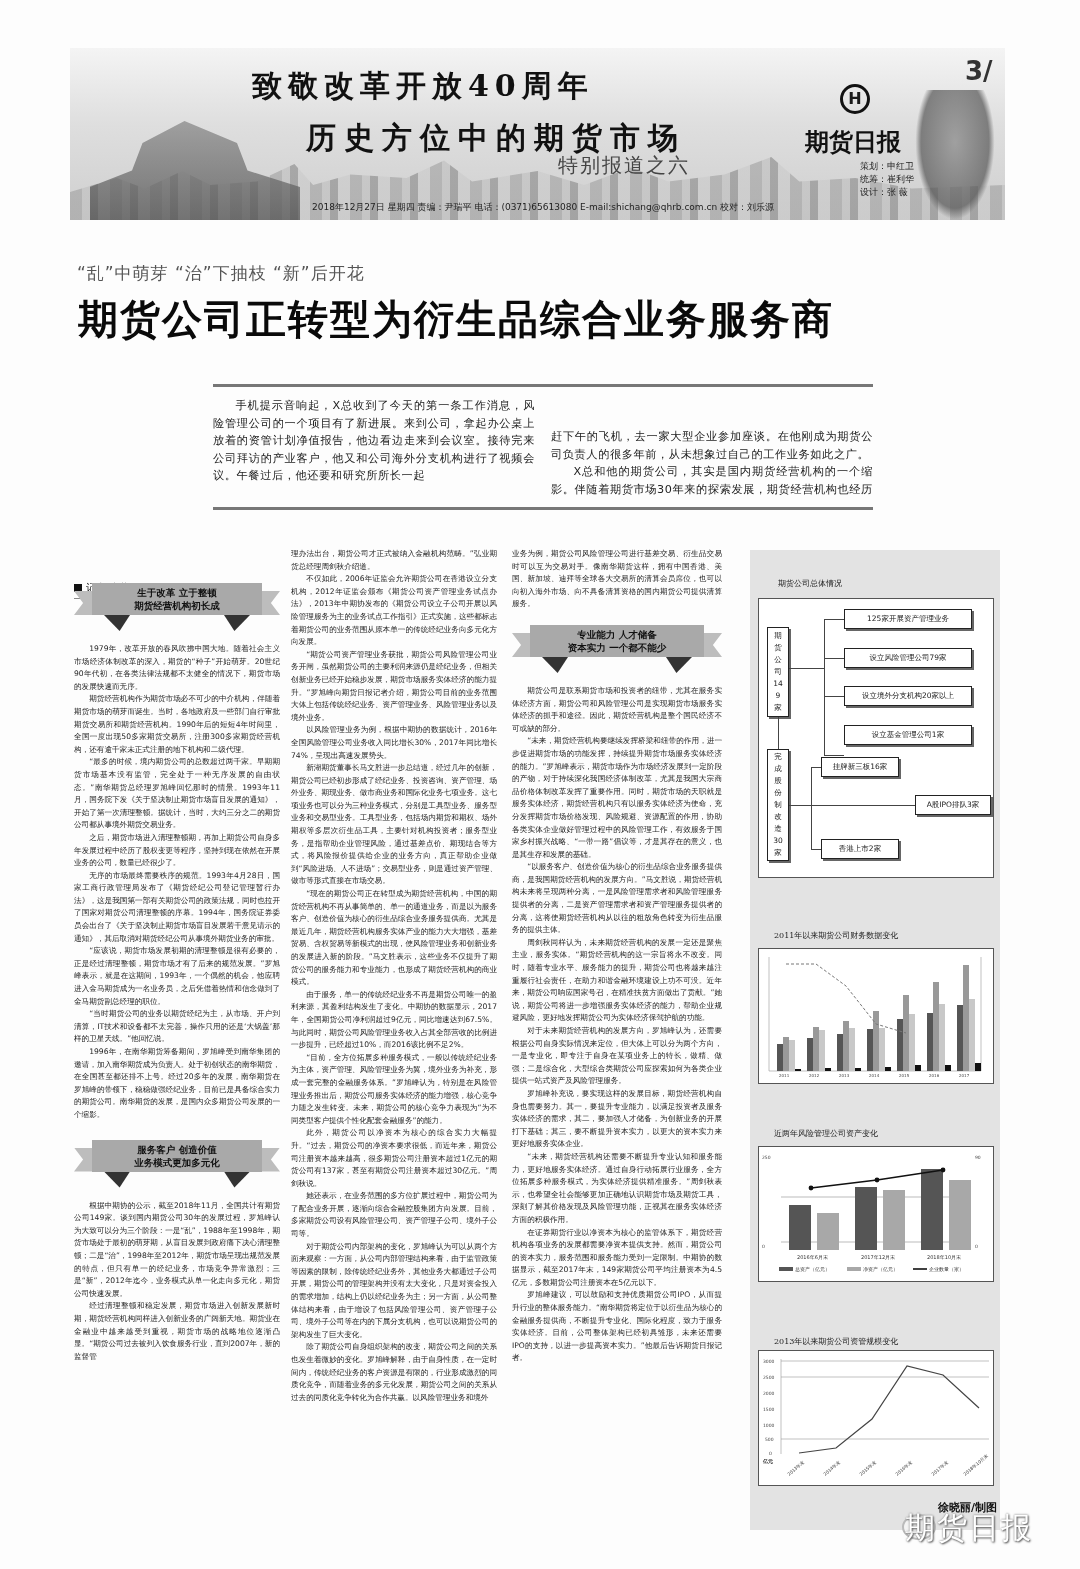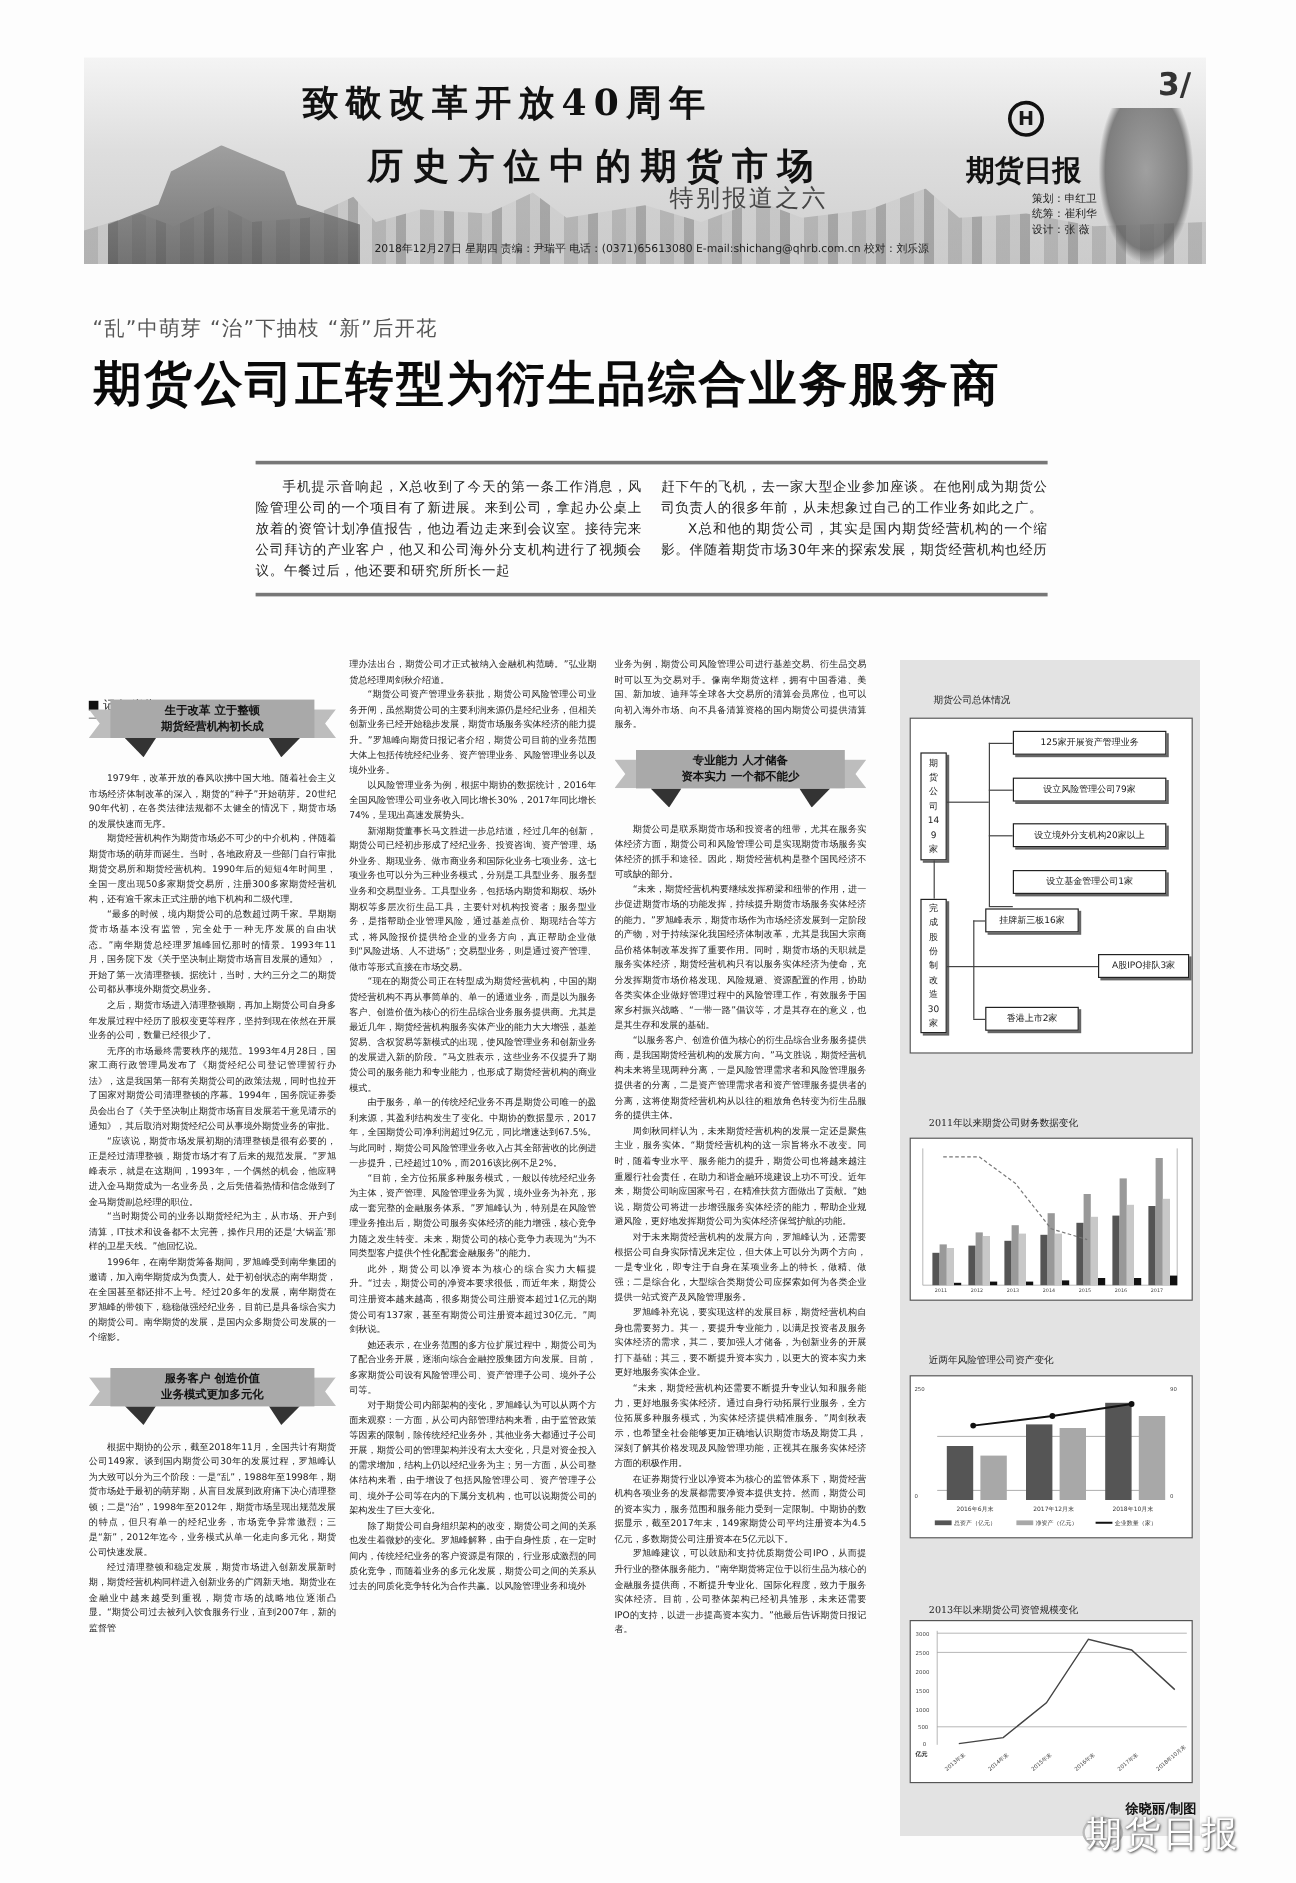--- a/index.html
+++ b/index.html
@@ -14,21 +14,21 @@
   .mh-logo { position: absolute; left: 735px; top: 78px; font-family: "DejaVu Serif", serif; font-size: 24px; font-weight: bold; color: #111; }
   .mh-logo-mark { position: absolute; left: 770px; top: 36px; width: 30px; height: 30px; border: 3px solid #111; border-radius: 50%; text-align: center; font-weight: bold; font-size: 16px; line-height: 24px; }
   .mh-page { position: absolute; left: 895px; top: 8px; font-size: 26px; font-weight: bold; color: #333; }
   .mh-credits { position: absolute; left: 790px; top: 112px; font-size: 9px; line-height: 13px; color: #222; }
   .mh-info { position: absolute; left: 242px; top: 153px; font-size: 9px; color: #222; white-space: nowrap; }
   .kicker { position: absolute; left: 77px; top: 262px; font-size: 17px; color: #555; letter-spacing: 1px; }
   .headline { position: absolute; left: 78px; top: 292px; font-family: "DejaVu Serif", serif; font-size: 40px; font-weight: bold; letter-spacing: 2px; color: #0a0a0a; }
   .lead { position: absolute; left: 213px; top: 384px; width: 660px; border-top: 3px solid #777; border-bottom: 3px solid #777; padding: 10px 0 9px; display: flex; gap: 16px; }
   .lead-col { flex: 1; font-size: 11.2px; line-height: 17.6px; text-align: justify; letter-spacing: 0.6px; color: #222; }
   .lead-col p { text-indent: 2em; }
-  .lead-col p.noindent { text-indent: 0; }
+  .lead-col p.noindent { text-indent: 0; margin-top: 31px; }
   .byline { position: absolute; left: 74px; top: 581px; width: 200px; border-bottom: 1px solid #888; font-size: 10px; padding-bottom: 3px; }
   .byline .sq { display: inline-block; width: 8px; height: 8px; background: #111; margin-right: 4px; vertical-align: -1px; }
   .col { position: absolute; font-size: 7.6px; line-height: 12.6px; text-align: justify; color: #1d1d1d; overflow: hidden; }
   .col p { text-indent: 2em; }
   .col p.noindent { text-indent: 0; }
   .ribbon { position: relative; height: 50px; margin: 8px 0 10px; }
   .ribbon .band { position: absolute; left: 18px; right: 18px; top: 0; height: 32px; background: #a9a9a9; display: flex; flex-direction: column; align-items: center; justify-content: center; }
   .ribbon .band span { font-size: 9.5px; line-height: 13px; font-weight: bold; color: #111; }
   .ribbon .tail-l, .ribbon .tail-r { position: absolute; top: 8px; width: 26px; height: 24px; background: #bdbdbd; }
   .ribbon .tail-l { left: 0; clip-path: polygon(0 0, 100% 0, 100% 100%, 0 100%, 35% 50%); }
@@ -111,20 +111,21 @@
       <span>服务客户 创造价值</span>
       <span>业务模式更加多元化</span>
     </div>
   </div>
   <p>根据中期协的公示，截至2018年11月，全国共计有期货公司149家。谈到国内期货公司30年的发展过程，罗旭峰认为大致可以分为三个阶段：一是“乱”，1988年至1998年，期货市场处于最初的萌芽期，从盲目发展到政府痛下决心清理整顿；二是“治”，1998年至2012年，期货市场呈现出规范发展的特点，但只有单一的经纪业务，市场竞争异常激烈；三是“新”，2012年迄今，业务模式从单一化走向多元化，期货公司快速发展。</p>
   <p>经过清理整顿和稳定发展，期货市场进入创新发展新时期，期货经营机构同样进入创新业务的广阔新天地。期货业在金融业中越来越受到重视，期货市场的战略地位逐渐凸显。“期货公司过去被列入饮食服务行业，直到2007年，新的监督管</p>
 </div>
 
 <div class="col" style="left:291px; top:548px; width:206px; height:1010px;">
   <p class="noindent">理办法出台，期货公司才正式被纳入金融机构范畴。”弘业期货总经理周剑秋介绍道。</p>
+  <p>不仅如此，2006年证监会允许期货公司在香港设立分支机构，2012年证监会颁布《期货公司资产管理业务试点办法》，2013年中期协发布的《期货公司设立子公司开展以风险管理服务为主的业务试点工作指引》正式实施，这些都标志着期货公司的业务范围从原本单一的传统经纪业务向多元化方向发展。</p>
   <p>“期货公司资产管理业务获批，期货公司风险管理公司业务开闸，虽然期货公司的主要利润来源仍是经纪业务，但相关创新业务已经开始稳步发展，期货市场服务实体经济的能力提升。”罗旭峰向期货日报记者介绍，期货公司目前的业务范围大体上包括传统经纪业务、资产管理业务、风险管理业务以及境外业务。</p>
   <p>以风险管理业务为例，根据中期协的数据统计，2016年全国风险管理公司业务收入同比增长30%，2017年同比增长74%，呈现出高速发展势头。</p>
   <p>新湖期货董事长马文胜进一步总结道，经过几年的创新，期货公司已经初步形成了经纪业务、投资咨询、资产管理、场外业务、期现业务、做市商业务和国际化业务七项业务。这七项业务也可以分为三种业务模式，分别是工具型业务、服务型业务和交易型业务。工具型业务，包括场内期货和期权、场外期权等多层次衍生品工具，主要针对机构投资者；服务型业务，是指帮助企业管理风险，通过基差点价、期现结合等方式，将风险报价提供给企业的业务方向，真正帮助企业做到“风险进场、人不进场”；交易型业务，则是通过资产管理、做市等形式直接在市场交易。</p>
   <p>“现在的期货公司正在转型成为期货经营机构，中国的期货经营机构不再从事简单的、单一的通道业务，而是以为服务客户、创造价值为核心的衍生品综合业务服务提供商。尤其是最近几年，期货经营机构服务实体产业的能力大大增强，基差贸易、含权贸易等新模式的出现，使风险管理业务和创新业务的发展进入新的阶段。”马文胜表示，这些业务不仅提升了期货公司的服务能力和专业能力，也形成了期货经营机构的商业模式。</p>
   <p>由于服务，单一的传统经纪业务不再是期货公司唯一的盈利来源，其盈利结构发生了变化。中期协的数据显示，2017年，全国期货公司净利润超过9亿元，同比增速达到67.5%。与此同时，期货公司风险管理业务收入占其全部营收的比例进一步提升，已经超过10%，而2016该比例不足2%。</p>
   <p>“目前，全方位拓展多种服务模式，一般以传统经纪业务为主体，资产管理、风险管理业务为翼，境外业务为补充，形成一套完整的金融服务体系。”罗旭峰认为，特别是在风险管理业务推出后，期货公司服务实体经济的能力增强，核心竞争力随之发生转变。未来，期货公司的核心竞争力表现为“为不同类型客户提供个性化配套金融服务”的能力。</p>
   <p>此外，期货公司以净资本为核心的综合实力大幅提升。“过去，期货公司的净资本要求很低，而近年来，期货公司注册资本越来越高，很多期货公司注册资本超过1亿元的期货公司有137家，甚至有期货公司注册资本超过30亿元。”周剑秋说。</p>
   <p>她还表示，在业务范围的多方位扩展过程中，期货公司为了配合业务开展，逐渐向综合金融控股集团方向发展。目前，多家期货公司设有风险管理公司、资产管理子公司、境外子公司等。</p>
   <p>对于期货公司内部架构的变化，罗旭峰认为可以从两个方面来观察：一方面，从公司内部管理结构来看，由于监管政策等因素的限制，除传统经纪业务外，其他业务大都通过子公司开展，期货公司的管理架构并没有太大变化，只是对资金投入的需求增加，结构上仍以经纪业务为主；另一方面，从公司整体结构来看，由于增设了包括风险管理公司、资产管理子公司、境外子公司等在内的下属分支机构，也可以说期货公司的架构发生了巨大变化。</p>
   <p>除了期货公司自身组织架构的改变，期货公司之间的关系也发生着微妙的变化。罗旭峰解释，由于自身性质，在一定时间内，传统经纪业务的客户资源是有限的，行业形成激烈的同质化竞争，而随着业务的多元化发展，期货公司之间的关系从过去的同质化竞争转化为合作共赢。以风险管理业务和境外</p>

